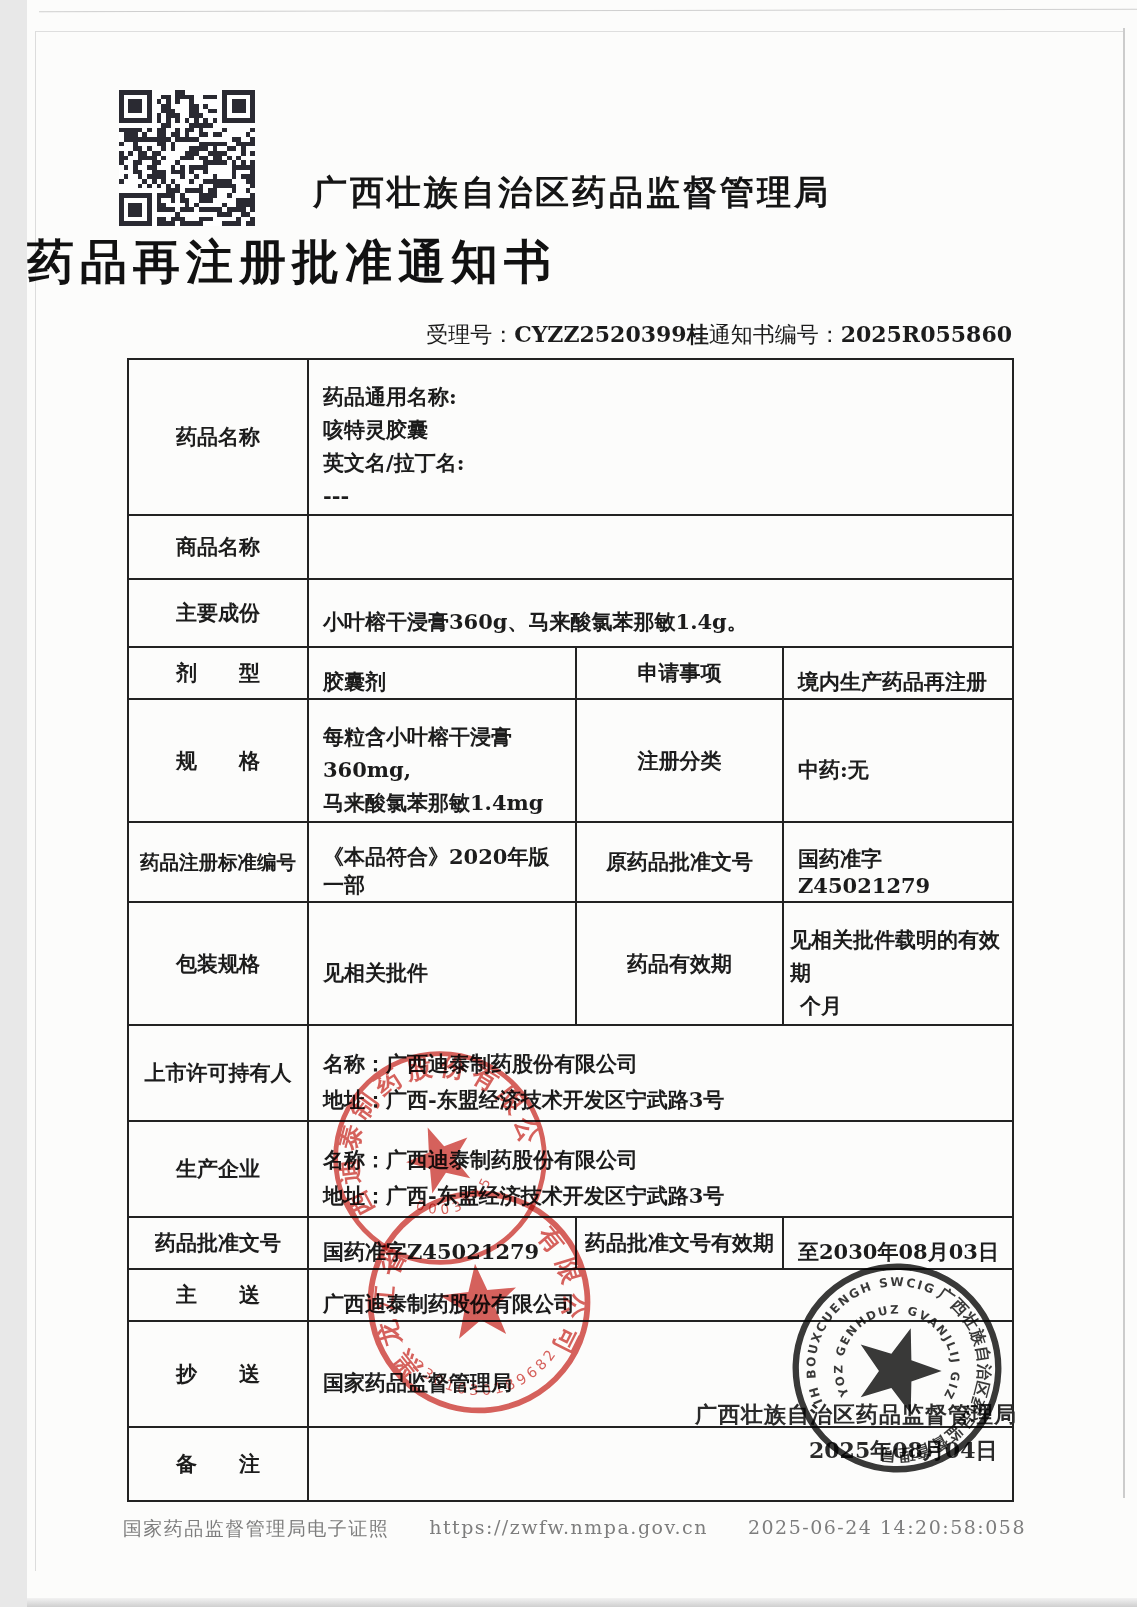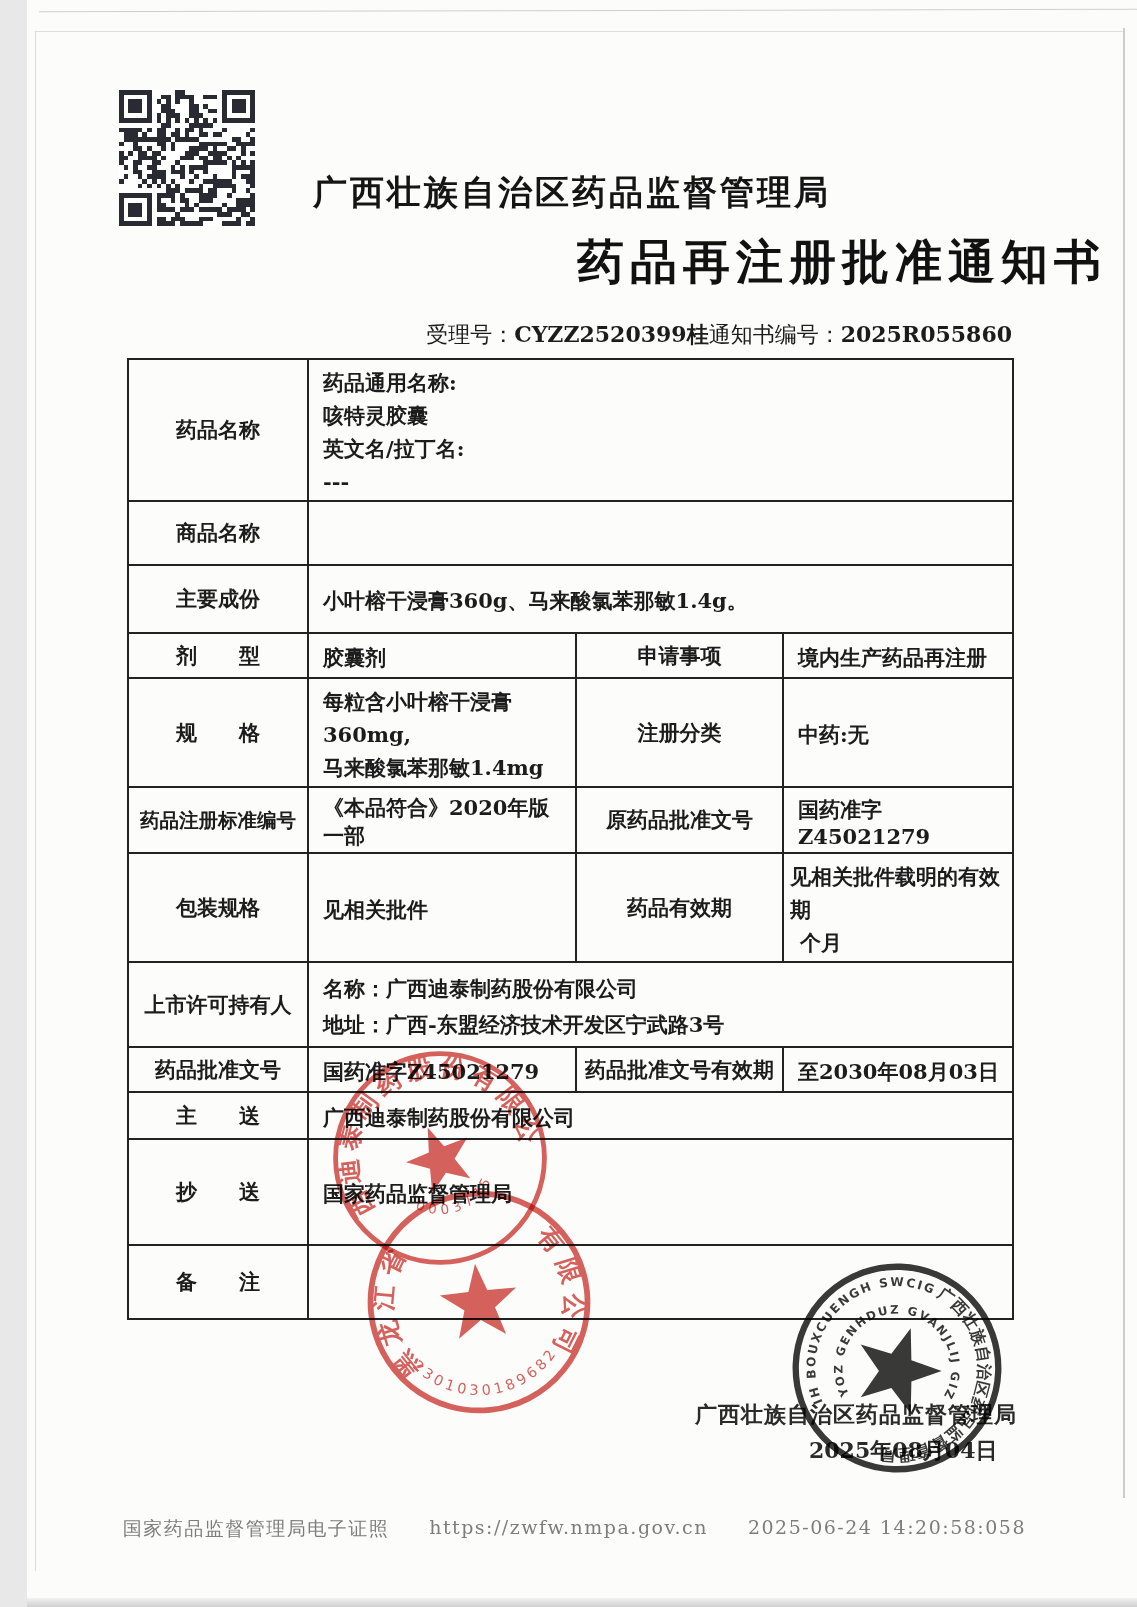--- a/index.html
+++ b/index.html
@@ -10,30 +10,30 @@
   .scan-line-top2{position:absolute;left:8px;top:31px;width:1088px;height:1px;background:#dedede;}
   .scan-line-left{position:absolute;left:8px;top:31px;width:1px;height:1540px;background:#dcdcdc;}
   .scan-line-right{position:absolute;left:1096px;top:28px;width:2px;height:1470px;background:#cccccc;}
   .scan-band-right{position:absolute;right:0;top:0;width:7px;height:100%;background:linear-gradient(to left,#c9c9c9,#efefef);}
   .scan-band-bottom{position:absolute;left:0;bottom:0;width:100%;height:9px;background:linear-gradient(to top,#cfcfcf,#f2f2f2);}
 
   .qr{position:absolute;left:92px;top:90px;width:136px;height:136px;}
 
   .agency-title{position:absolute;left:0;top:170px;width:1090px;text-align:center;
       font-family:"DejaVu Sans","Liberation Sans",sans-serif;font-weight:700;font-size:34px;letter-spacing:3px;color:#151515;}
-  .doc-title{position:absolute;left:0;top:231px;width:1080px;text-align:right;
+  .doc-title{position:absolute;left:0;top:231px;width:1080px;text-align:left;
       font-weight:600;font-size:47px;letter-spacing:6px;color:#111;}
 
   .ref-row{position:absolute;left:100px;top:320px;width:885px;display:flex;justify-content:flex-end;font-size:22px;}
   .ref-row .num{font-weight:600;}
 
   table.doc{position:absolute;left:100px;top:358px;width:885px;border-collapse:collapse;table-layout:fixed;}
   table.doc td{border:2px solid #222;font-size:21px;vertical-align:middle;overflow:hidden;}
   td.lbl{font-weight:700;text-align:center;padding:0 4px;font-size:21.5px;}
-  td.val{font-weight:600;padding:6px 6px 2px 14px;text-align:left;border-radius:23px;}
+  td.val{font-weight:600;padding:20px 6px 2px 14px;text-align:left;border-radius:23px;}
   td.lbl2{font-weight:700;text-align:center;padding:0 2px;font-size:21px;}
   .r0{height:90px}.r1{height:64px}.r2{height:68px}.r3{height:45px}.r4{height:80px}
   .r5{height:42px}.r6{height:65px}.r7{height:105px}.r8{height:85px}.r9{height:90px}
   .r10{height:45px}.r11{height:47px}.r12{height:106px}.r13{height:74px}
   .two-line span{display:block;line-height:33px;}
   .top-pad{vertical-align:top;padding-top:10px;}
   .indent2{text-indent:10px;}
   .name-addr span{display:block;line-height:36px;}
 
   .stamp{position:absolute;mix-blend-mode:multiply;}
@@ -468,20 +468,27 @@
 
 
     <tr class="r8">
       <td class="lbl">上市许可持有人</td>
       <td class="val name-addr" colspan="3">
         <span>名称：广西迪泰制药股份有限公司</span>
         <span>地址：广西-东盟经济技术开发区宁武路3号</span>
       </td>
     </tr>
 
+    <tr class="r9">
+      <td class="lbl">生产企业</td>
+      <td class="val name-addr" colspan="3">
+        <span>名称：广西迪泰制药股份有限公司</span>
+        <span>地址：广西-东盟经济技术开发区宁武路3号</span>
+      </td>
+    </tr>
 
     <tr class="r10">
       <td class="lbl">药品批准文号</td>
       <td class="val">国药准字Z45021279</td>
       <td class="lbl2" style="letter-spacing:0">药品批准文号有效期</td>
       <td class="val">至2030年08月03日</td>
     </tr>
 
     <tr class="r11">
       <td class="lbl">主　　送</td>

